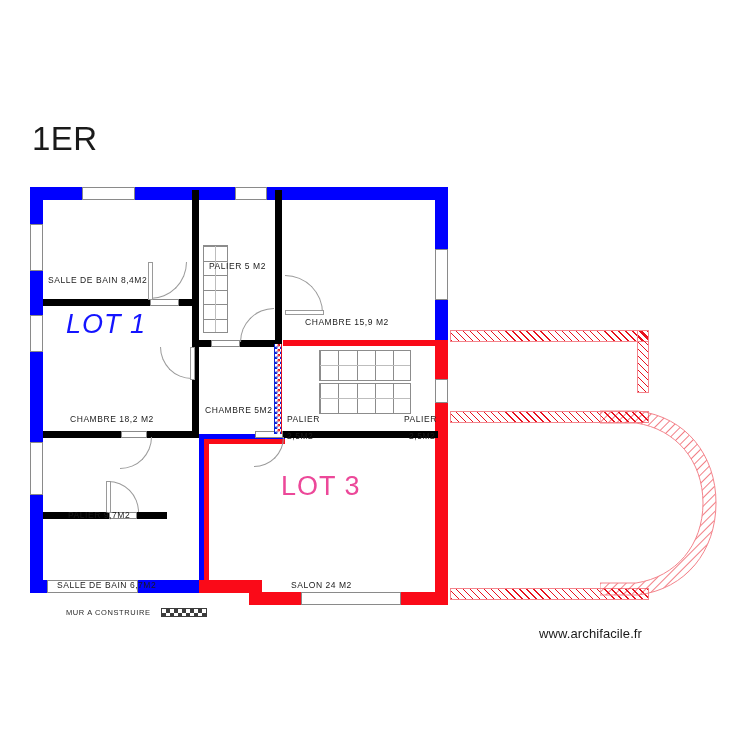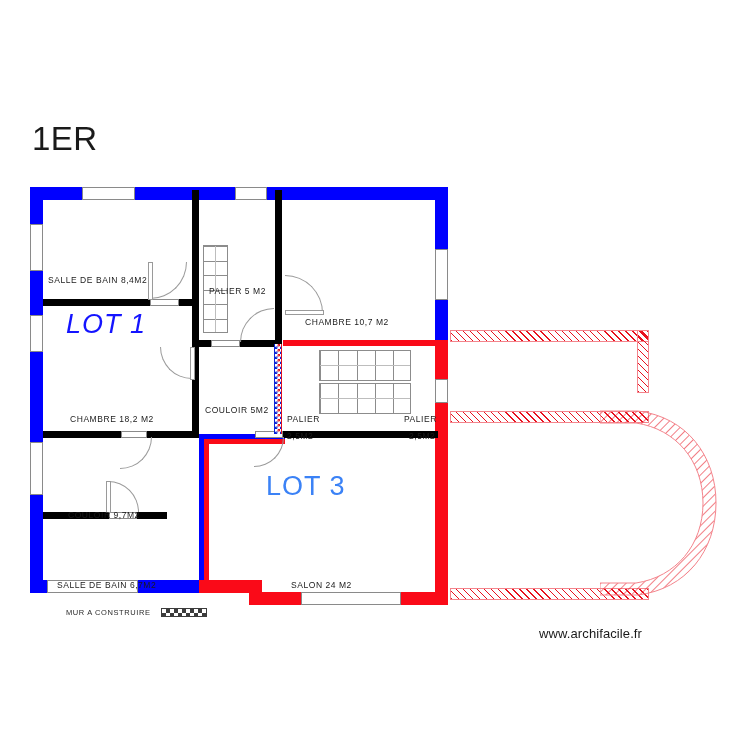--- a/index.html
+++ b/index.html
@@ -33,21 +33,21 @@
   }
 
   
   .lot-label {
     font-size: 27px;
     letter-spacing: 1px;
     line-height: 1;
     white-space: nowrap;
   }
   #lot1-label { left: 66px; top: 311px; color: #1414ff; font-style: italic; }
-  #lot3-label { left: 266px; top: 473px; color: #3b82f6; }
+  #lot3-label { left: 281px; top: 473px; color: #ec4899; }
 
   
   .room-label {
     font-size: 8.5px;
     color: #1a1a1a;
     letter-spacing: 0.55px;
     white-space: nowrap;
     line-height: 1.35;
     margin-top: 47px;
   }
@@ -277,35 +277,35 @@
       <pattern id="hatch45" width="6" height="6" patternUnits="userSpaceOnUse" patternTransform="rotate(45)">
         <line x1="0" y1="0" x2="0" y2="6" stroke="#e8121f" stroke-width="1.1"></line>
       </pattern>
     </defs>
     <path d="M 0 6 L 38 6 C 86 12 116 50 116 98 C 116 146 86 184 38 190 L 0 190
              L 0 178 L 36 178 C 76 172 103 140 103 98 C 103 56 76 24 36 18 L 0 18 Z" fill="url(#hatch45)" stroke="#f4848c" stroke-width="1"></path>
   </svg>
 
   <div class="abs room-label" style="left:48px;  top:228px;">SALLE DE BAIN 8,4M2</div>
 
-  <div class="abs room-label" style="left:209px; top:239px;">PALIER 5 M2</div>
-
-  <div class="abs room-label" style="left:305px; top:270px;">CHAMBRE 10,7 M2</div>
+  <div class="abs room-label" style="left:209px; top:214px;">PALIER 5 M2</div>
+
+  <div class="abs room-label" style="left:305px; top:270px;">CHAMBRE 15,9 M2</div>
 
   <div class="abs room-label" style="left:70px;  top:367px;">CHAMBRE 18,2 M2</div>
 
-  <div class="abs room-label" style="left:205px; top:358px;">COULOIR 5M2</div>
+  <div class="abs room-label" style="left:205px; top:358px;">CHAMBRE 5M2</div>
 
   <div class="abs room-label" style="left:287px; top:367px;">PALIER</div>
   <div class="abs room-label" style="left:287px; top:384px;">2,5M2</div>
 
   <div class="abs room-label" style="left:404px; top:367px;">PALIER</div>
   <div class="abs room-label" style="left:409px; top:384px;">2,5M2</div>
 
-  <div class="abs room-label" style="left:68px;  top:463px;">COULOIR 9,7M2</div>
+  <div class="abs room-label" style="left:68px;  top:463px;">PALIER 9,7M2</div>
 
   <div class="abs room-label" style="left:57px;  top:533px;">SALLE DE BAIN 6,7M2</div>
 
   <div class="abs room-label" style="left:291px; top:533px;">SALON 24 M2</div>
 
   <div class="abs lot-label" id="lot1-label">LOT 1</div>
   <div class="abs lot-label" id="lot3-label">LOT 3</div>
 
   <div class="abs" id="legend-row">
     <span id="legend-text">MUR A CONSTRUIRE</span>

